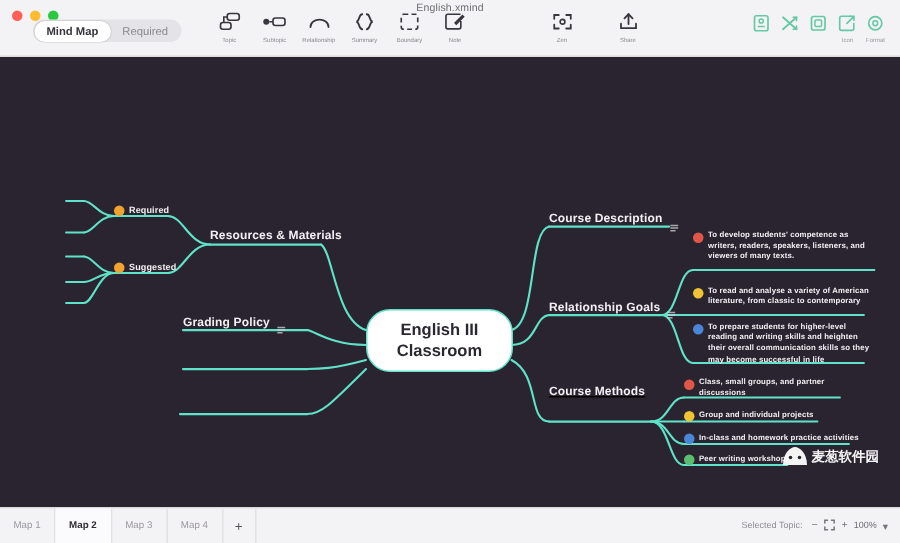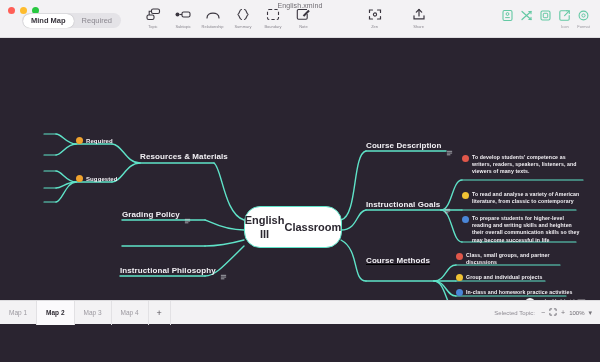--- a/index.html
+++ b/index.html
@@ -5,21 +5,21 @@
 <style>
   * { box-sizing: border-box; margin: 0; padding: 0; }
   html, body {
     width: 600px; height: 362px;
     font-family: "Liberation Sans", sans-serif;
     overflow: hidden;
     background: #2a2430;
   }
   #app {
     position: relative;
-    width: 600px; height: 324px;
+    width: 600px; height: 362px;
     background: #2a2430;
   }
 
   
   .toolbar {
     position: absolute; left: 0; top: 0;
     width: 600px; height: 38px;
     background: #f3f2f4;
     border-bottom: 1px solid #dedde0;
   }
@@ -125,21 +125,21 @@
     color: #f2f0f4;
     font-weight: bold;
     letter-spacing: .1px;
   }
 
   .central {
     position: absolute;
     background: #ffffff;
     border: 1.6px solid #5fe3c8;
     border-radius: 16px;
-    display: flex; flex-direction: row;
+    display: flex; flex-direction: column;
     align-items: center; justify-content: center;
     color: #2b2730;
     font-weight: bold;
     font-size: 11px;
     line-height: 14px;
     text-align: center;
   }
 
   .mainlabel { font-size: 8px; }
   .sublabel  { font-size: 6px; font-weight: bold; }
@@ -436,40 +436,32 @@
     <div class="node" style="left:122px; top:172px;">
       <span class="txt mainlabel">Grading Policy</span>
       <span class="note-ico">
         <svg width="7" height="7" viewBox="0 0 8 8">
             <path d="M1 1.5 H7 M1 3.5 H7 M1 5.5 H5" stroke="#cfd4d8" stroke-width="1.1"></path>
           </svg>
       </span>
     </div>
 
 
-    <div class="node" style="left:120px; top:228px;">
-      <span class="txt mainlabel">Instructional Philosophy</span>
-      <span class="note-ico">
-        <svg width="7" height="7" viewBox="0 0 8 8">
-            <path d="M1 1.5 H7 M1 3.5 H7 M1 5.5 H5" stroke="#cfd4d8" stroke-width="1.1"></path>
-          </svg>
-      </span>
-    </div>
 
     <div class="node" style="left:366px; top:103px;align-items:flex-end;">
       <span class="txt mainlabel">Course Description</span>
       <span class="note-ico">
         <svg width="7" height="7" viewBox="0 0 8 8">
             <path d="M1 1.5 H7 M1 3.5 H7 M1 5.5 H5" stroke="#cfd4d8" stroke-width="1.1"></path>
           </svg>
       </span>
     </div>
 
     <div class="node" style="left:366px; top:162px;">
-      <span class="txt mainlabel">Instructional Goals</span>
+      <span class="txt mainlabel">Relationship Goals</span>
       <span class="note-ico">
         <svg width="7" height="7" viewBox="0 0 8 8">
             <path d="M1 1.5 H7 M1 3.5 H7 M1 5.5 H5" stroke="#cfd4d8" stroke-width="1.1"></path>
           </svg>
       </span>
     </div>
 
     <div class="node" style="left:462px; top:116px; width:124px; align-items:flex-start;">
       <span class="bullet" style="background:#e0574a; margin-top:1px;"></span>
       <span class="txt leaflabel">To develop students' competence as writers, readers, speakers, listeners, and viewers of many texts.</span>

